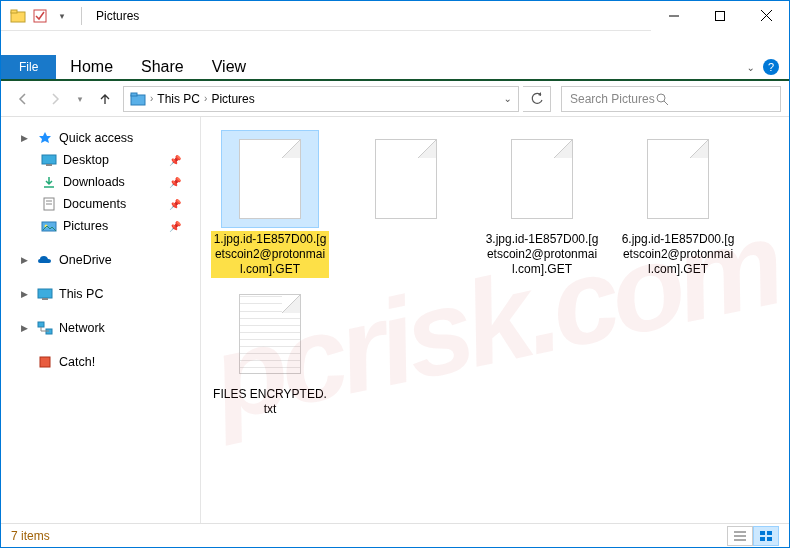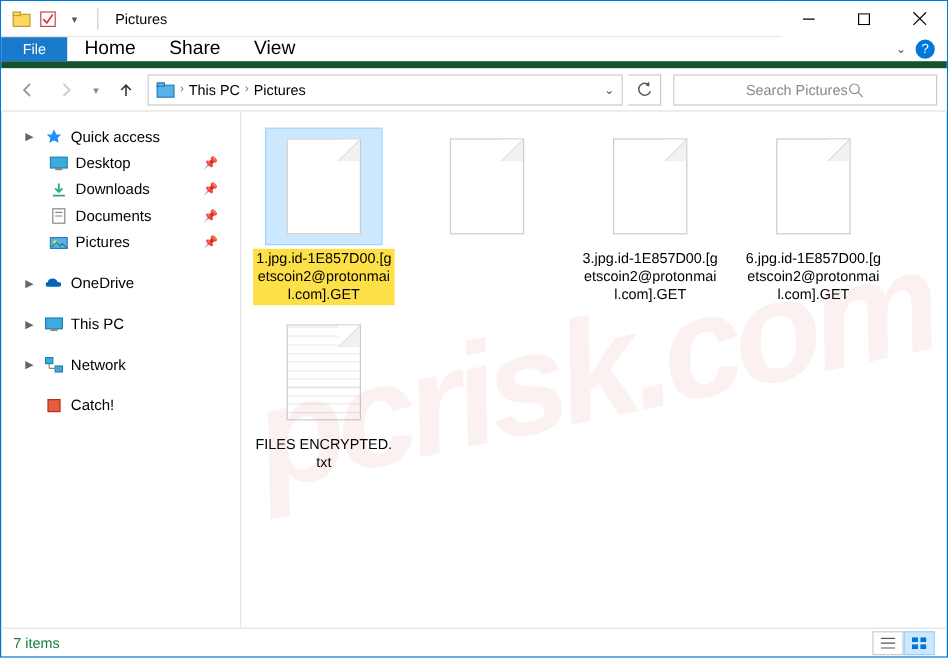--- a/index.html
+++ b/index.html
@@ -5,52 +5,52 @@
 * { margin: 0; padding: 0; box-sizing: border-box; font-family: "Segoe UI", sans-serif; }
 body { width: 790px; height: 548px; background: #fff; overflow: hidden; position: relative; }
 .window { width: 790px; height: 548px; border: 1px solid #0078d7; display: flex; flex-direction: column; background: #fff; position: relative; }
 .titlebar { height: 30px; display: flex; align-items: center; background: #fff; border-bottom: 1px solid #e5e5e5; }
 .titlebar-icons { display: flex; align-items: center; gap: 4px; padding-left: 8px; }
 .titlebar-icons .qicon { width: 18px; height: 18px; display: flex; align-items: center; justify-content: center; }
 .titlebar-sep { width: 1px; height: 18px; background: #ccc; margin: 0 6px; }
 .titlebar-title { font-size: 12px; color: #000; margin-left: 4px; }
 .win-controls { margin-left: auto; display: flex; }
 .win-btn { width: 46px; height: 30px; display: flex; align-items: center; justify-content: center; background: #fff; }
-.ribbon { height: 26px; display: flex; align-items: stretch; background: #fff; border-bottom: 6px solid #14532d; }
+.ribbon { height: 26px; display: flex; align-items: stretch; background: #fff; border-bottom: 2px solid #14532d; margin-top: 24px; }
 .file-tab { background: #1979ca; color: #fff; font-size: 12px; padding: 0 18px; display: flex; align-items: center; }
 .ribbon-tab { font-size: 16px; color: #000; padding: 0 14px; display: flex; align-items: center; }
 .ribbon-right { margin-left: auto; display: flex; align-items: center; gap: 8px; padding-right: 10px; }
 .help-circle { width: 16px; height: 16px; border-radius: 50%; background: #0078d7; color: #fff; font-size: 11px; display: flex; align-items: center; justify-content: center; }
 .navbar { height: 36px; display: flex; align-items: center; padding: 0 8px; gap: 4px; background: #fff; border-bottom: 1px solid #e1e1e1; }
 .nav-arrow { width: 28px; height: 28px; display: flex; align-items: center; justify-content: center; color: #999; }
 .nav-arrow.enabled { color: #333; }
 .addressbar { flex: 1; height: 26px; border: 1px solid #ccc; display: flex; align-items: center; padding: 0 6px; gap: 4px; font-size: 12px; }
 .addressbar .crumb { color: #000; }
 .addressbar .sep { color: #777; font-size: 10px; }
 .refresh-btn { width: 28px; height: 26px; border: 1px solid #ccc; border-left: none; display: flex; align-items: center; justify-content: center; color: #555; margin-right: 6px; }
-.searchbox { width: 220px; height: 26px; border: 1px solid #ccc; display: flex; align-items: center; padding: 8px 8px; font-size: 12px; color: #888; justify-content: center; }
+.searchbox { width: 220px; height: 26px; border: 1px solid #ccc; display: flex; align-items: center; padding: 8px 8px; font-size: 12px; color: #888; justify-content: flex-start; }
 .body-area { flex: 1; display: flex; overflow: hidden; }
 .sidebar { width: 200px; border-right: 1px solid #e5e5e5; padding: 10px 0; font-size: 12.5px; overflow: hidden; }
 .side-item { display: flex; align-items: center; padding: 3px 8px 3px 20px; gap: 6px; }
 .side-item.sub { padding-left: 40px; justify-content: center; }
 .side-item .pin { margin-left: auto; color: #888; font-size: 10px; padding-right: 10px; }
 .side-item .tri { color: #666; font-size: 9px; width: 10px; }
 .side-group-gap { height: 12px; }
 .side-icon { width: 16px; height: 16px; display: inline-flex; align-items: center; justify-content: center; }
 .content { flex: 1; padding: 14px 10px; overflow: auto; position: relative; }
 .file-grid { display: flex; flex-wrap: wrap; gap: 8px 18px; align-content: flex-start; }
 .file-item { width: 118px; display: flex; flex-direction: column; align-items: center; }
 .file-item.selected .file-thumb { outline: 1px solid #99d1ff; background: #cce8ff; }
 .file-item.selected .file-label { background: #fde047; }
 .file-thumb { width: 96px; height: 96px; display: flex; align-items: center; justify-content: center; margin-bottom: 4px; }
 .blank-doc { width: 62px; height: 80px; background: #fff; border: 1px solid #ccc; position: relative; }
 .blank-doc::before { content: ""; position: absolute; top: 0; right: 0; width: 18px; height: 18px; background: linear-gradient(135deg, #fff 0%, #fff 48%, #ccc 50%, #f1f1f1 52%); }
 .text-doc .blank-doc { background: repeating-linear-gradient(#fff, #fff 6px, #e6e6e6 6px, #e6e6e6 7px); background-position: 0 10px; border: 1px solid #ccc; }
 .file-label { font-size: 12px; text-align: center; line-height: 1.25; word-break: break-all; padding: 1px 2px; color: #000; }
-.statusbar { height: 24px; border-top: 1px solid #e1e1e1; display: flex; align-items: center; font-size: 12px; padding: 0 10px; color: #15803d; }
+.statusbar { height: 24px; border-top: 1px solid #e1e1e1; display: flex; align-items: center; font-size: 12px; padding: 0 10px; color: #a16207; }
 .view-toggles { margin-left: auto; display: flex; }
 .view-btn { width: 26px; height: 20px; border: 1px solid #ccc; display: flex; align-items: center; justify-content: center; font-size: 12px; }
 .view-btn.active { background: #cce8ff; border-color: #99d1ff; }
 .watermark { position: absolute; top: 50%; left: 50%; transform: translate(-50%, -50%) rotate(-12deg); font-size: 120px; font-weight: 700; color: rgba(200, 50, 50, 0.07); pointer-events: none; white-space: nowrap; font-style: italic; letter-spacing: -6px; }
 svg { display: block; }
 </style>
 </head>
 <body>
 <div class="window">
 

